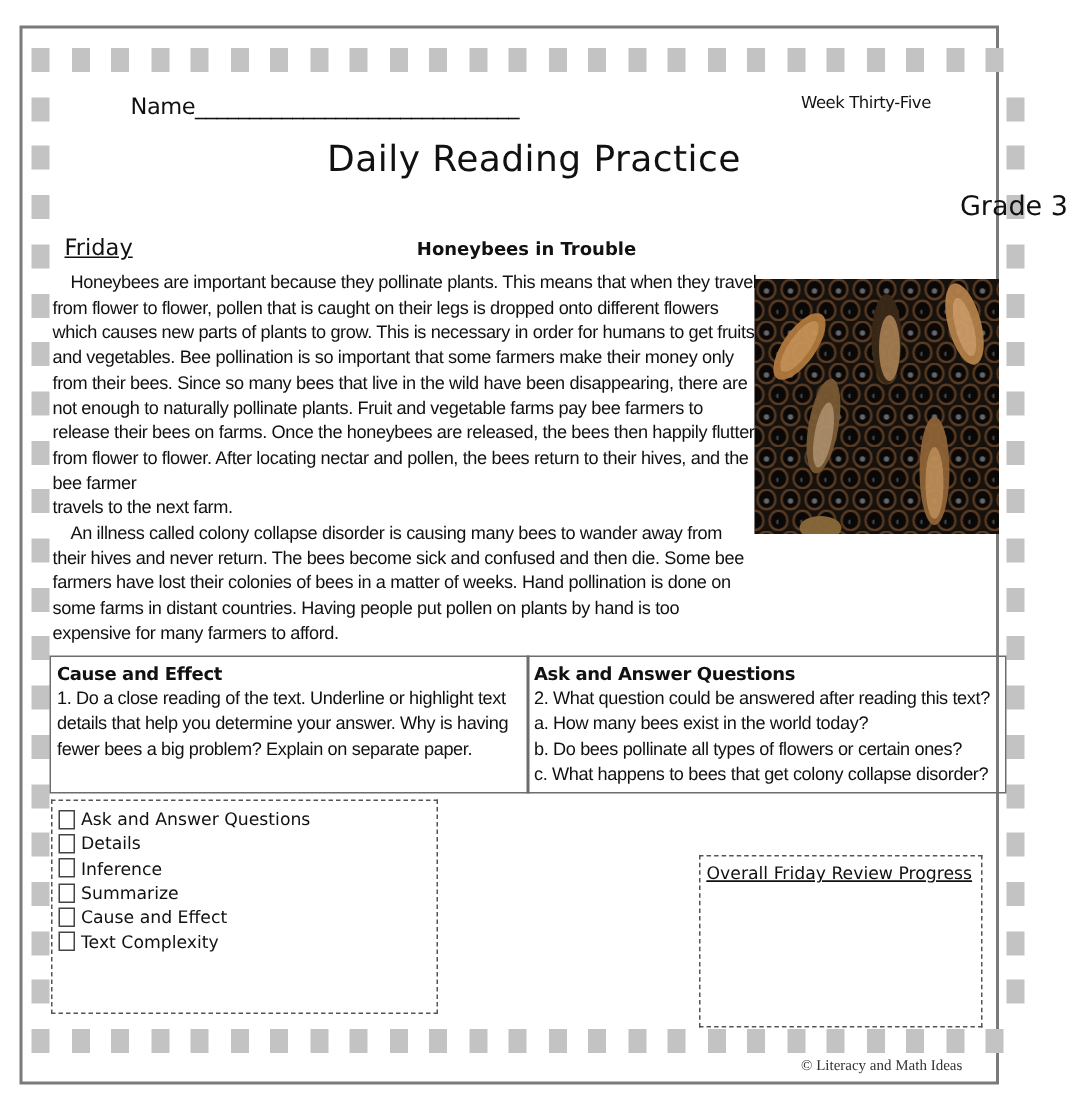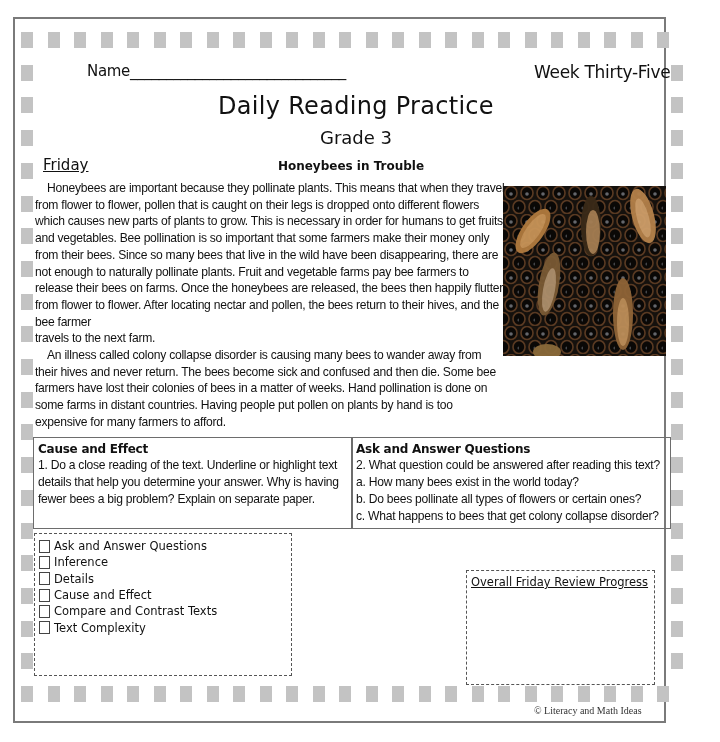--- a/index.html
+++ b/index.html
@@ -3,24 +3,24 @@
 <meta charset="utf-8">
 <style>
   html, body { margin: 0; padding: 0; background: #ffffff; }
   body { width: 720px; height: 742px; position: relative; overflow: hidden;
          font-family: "Liberation Sans", sans-serif; color: #111; }
   .frame { position: absolute; left: 13px; top: 17px; width: 653px; height: 706px;
            border: 2px solid #7a7a7a; box-sizing: border-box; background: #fff; }
   .sq { position: absolute; background: #c3c3c3; width: 12px; height: 16px; }
   .hand { font-family: "DejaVu Sans", sans-serif; }
   .name-line { position: absolute; left: 43px; top: 62px; font-size: 15px; letter-spacing: -0.3px; margin-left: 44px; }
-  .week { position: absolute; left: 534px; top: 62px; font-size: 17px; letter-spacing: -0.3px; }
+  .week { position: absolute; left: 534px; top: 62px; font-size: 11px; letter-spacing: -0.3px; }
   .title { position: absolute; left: 0; width: 712px; top: 92px; text-align: center;
            font-size: 24px; letter-spacing: 0.3px; }
-  .grade { position: absolute; left: 0; width: 712px; top: 127px; text-align: center; font-size: 18px; }
+  .grade { position: absolute; left: 0; width: 712px; top: 127px; text-align: right; font-size: 18px; }
   .day { position: absolute; left: 43px; top: 156px; font-size: 15px; text-decoration: underline; }
   .story-title { position: absolute; left: 0; width: 702px; top: 159px; text-align: center;
                  font-size: 12px; font-weight: bold; }
   .passage { position: absolute; left: 35px; top: 180px; width: 470px; font-size: 12.1px;
              line-height: 16.7px; letter-spacing: -0.25px; }
   .passage p { margin: 0; }
   .passage .indent { display: inline-block; width: 12px; }
   .photo { position: absolute; left: 503px; top: 186px; width: 163px; height: 170px;
            background: #1c1712; overflow: hidden; }
   .qbox { position: absolute; top: 437px; height: 92px; border: 1.5px solid #6d6d6d;
@@ -193,33 +193,33 @@
   <div class="line">c.  What happens to bees that get colony collapse disorder?</div>
 </div>
 
 <div class="covered hand">
   <div class="item">
       <span class="cb"></span>
       <span>Ask and Answer Questions</span>
     </div>
   <div class="item">
       <span class="cb"></span>
+      <span>Details</span>
+    </div>
+  <div class="item">
+      <span class="cb"></span>
       <span>Inference</span>
     </div>
   <div class="item">
       <span class="cb"></span>
-      <span>Details</span>
+      <span>Summarize</span>
     </div>
   <div class="item">
       <span class="cb"></span>
       <span>Cause and Effect</span>
-    </div>
-  <div class="item">
-      <span class="cb"></span>
-      <span>Compare and Contrast Texts</span>
     </div>
   <div class="item">
       <span class="cb"></span>
       <span>Text Complexity</span>
     </div>
 </div>
 
 <div class="progress hand">
   <div class="heading">Overall Friday Review Progress</div>
 </div>

